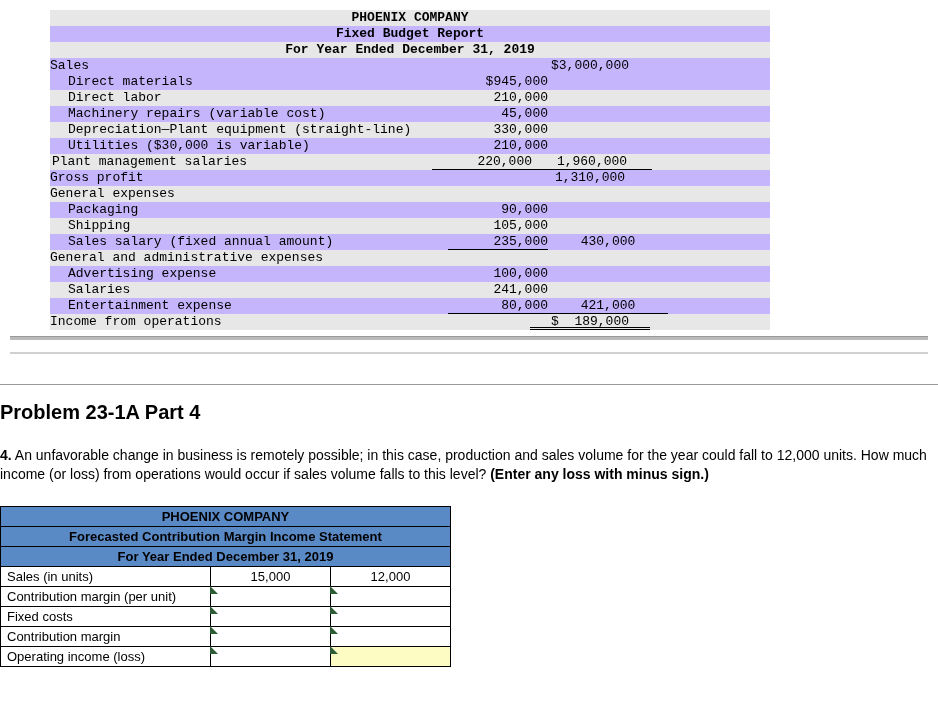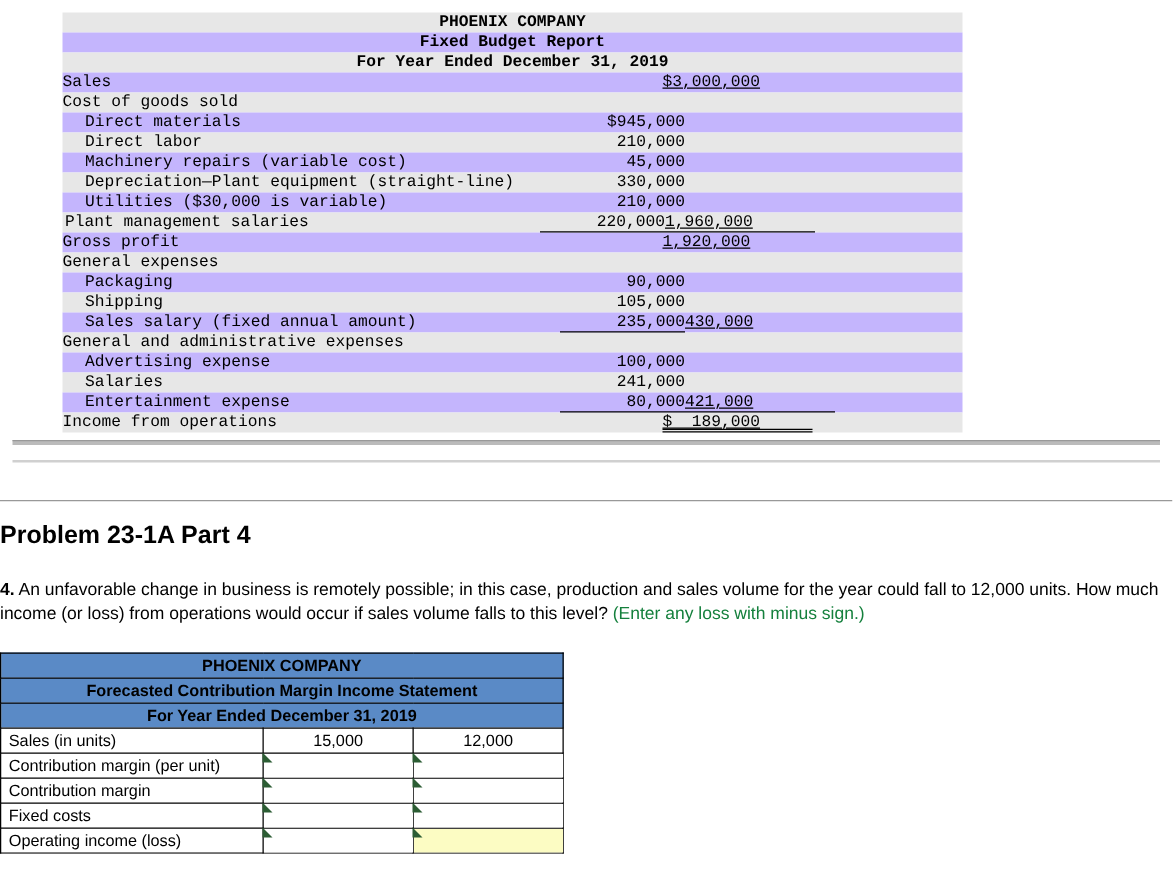--- a/index.html
+++ b/index.html
@@ -29,21 +29,21 @@
   .report .hdr {
     text-align: center;
     font-weight: bold;
   }
   .report .row {
     display: flex;
     height: 16px;
   }
   .report .lab   { width: 380px; white-space: pre; }
   .report .col1  { width: 100px; text-align: right; white-space: pre; }
-  .report .col2  { width: 120px; text-align: left; white-space: pre; text-decoration: underline; }
+  .report .col2  { width: 120px; text-align: center; white-space: pre; }
   .report .bb    { border-bottom: 1px solid #000; }
   .report .dbl   { border-bottom: 3px double #000; }
   .shade0 { background: #c4b5fd; }
   .shade1 { background: #e7e7e7; }
   .rule-bottom {
     margin-top: 6px;
     height: 3px;
     background: #bbb;
     width: 100%;
     border-top: 1px solid #999;
@@ -54,21 +54,21 @@
     margin-bottom: 16px;
   }
   
   h2.problem {
     font-size: 20px;
     font-weight: bold;
     margin: 0 0 22px 0;
   }
   .qtext { font-size: 14px; line-height: 1.35; margin-bottom: 22px; }
   .qnum { font-weight: bold; }
-  .instr { color: #15803d; font-weight: normal; }
+  .instr { color: #000000; font-weight: bold; }
   
   table.cm {
     border-collapse: collapse;
     font-size: 13px;
   }
   table.cm td {
     border: 1px solid #000;
     padding: 2px 6px;
     height: 20px;
     box-sizing: border-box;
@@ -107,25 +107,20 @@
     <div class="hdr shade1">PHOENIX COMPANY</div>
     <div class="hdr shade0">Fixed Budget Report</div>
     <div class="hdr shade1">For Year Ended December 31, 2019</div>
 
     <div class="row shade0">
       <div class="lab">Sales</div>
       <div class="col1"></div>
       <div class="col2">$3,000,000</div>
     </div>
 
-    <div class="row shade1">
-      <div class="lab">Cost of goods sold</div>
-      <div class="col1"></div>
-        <div class="col2"></div>
-    </div>
 
     <div class="row shade0">
         <div class="lab" style="padding-left:18px">Direct materials</div>
         <div class="col1">$945,000</div>
         <div class="col2"></div>
       </div>
     <div class="row shade1">
         <div class="lab" style="padding-left:18px">Direct labor</div>
         <div class="col1">210,000</div>
         <div class="col2"></div>
@@ -147,21 +142,21 @@
       </div>
     <div class="row shade1">
         <div class="lab" style="padding-left:2px">Plant management salaries</div>
         <div class="col1 bb">220,000</div>
         <div class="col2 bb">1,960,000</div>
       </div>
 
     <div class="row shade0">
       <div class="lab">Gross profit</div>
       <div class="col1"></div>
-      <div class="col2">1,920,000</div>
+      <div class="col2">1,310,000</div>
     </div>
 
     <div class="row shade1">
         <div class="lab">General expenses</div>
         <div class="col1"></div>
         <div class="col2"></div>
       </div>
     <div class="row shade0">
         <div class="lab" style="padding-left:18px">Packaging</div>
         <div class="col1">90,000</div>
@@ -232,26 +227,26 @@
     <td class="label">Sales (in units)</td>
     <td class="num numvalue">15,000</td>
     <td class="num numvalue">12,000</td>
   </tr>
   <tr>
     <td class="label">Contribution margin (per unit)</td>
     <td class="num input"></td>
     <td class="num input"></td>
   </tr>
   <tr>
+    <td class="label">Fixed costs</td>
+    <td class="num input"></td>
+    <td class="num input"></td>
+  </tr>
+  <tr>
     <td class="label">Contribution margin</td>
-    <td class="num input"></td>
-    <td class="num input"></td>
-  </tr>
-  <tr>
-    <td class="label">Fixed costs</td>
     <td class="num input"></td>
     <td class="num input"></td>
   </tr>
   <tr>
     <td class="label">Operating income (loss)</td>
     <td class="num input"></td>
     <td class="num input highlight"></td>
   </tr>
 </tbody>
   </table>

